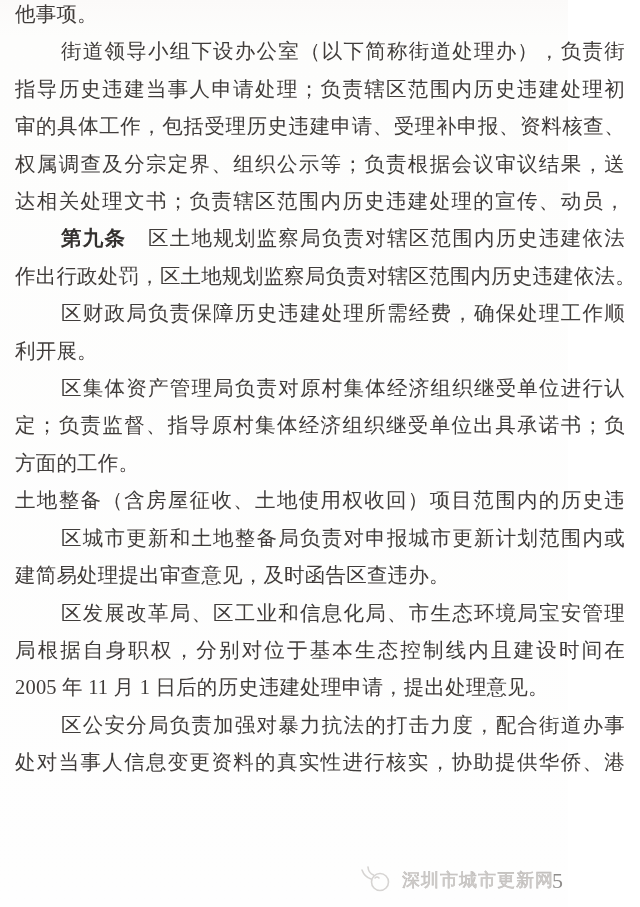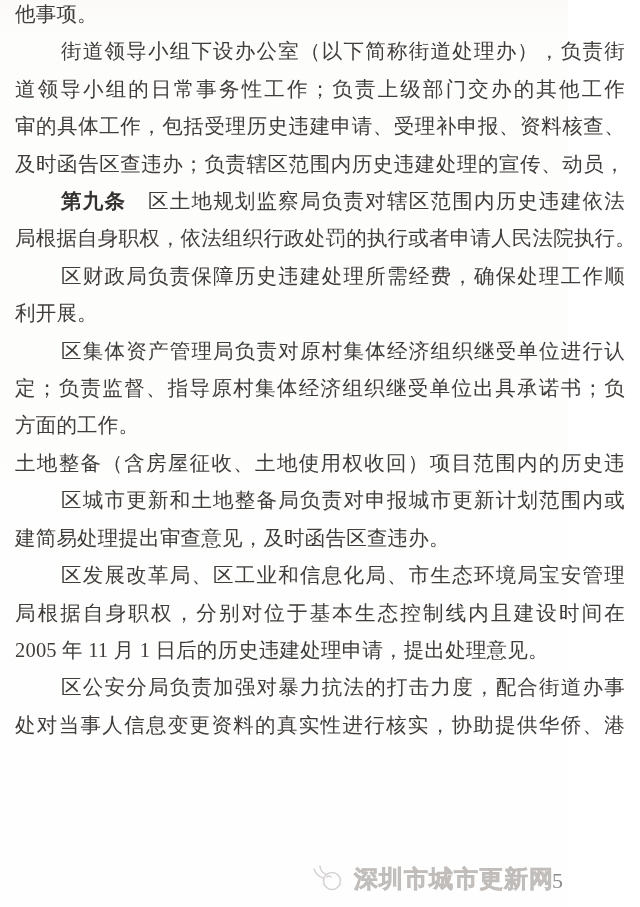--- a/index.html
+++ b/index.html
@@ -48,41 +48,42 @@
   }
   .watermark {
     position: absolute;
     right: 14px; bottom: 12px;
     display: flex;
     align-items: center;
     gap: 7px;
   }
   .watermark .wm-text {
     font-family: "Liberation Sans", "DejaVu Sans", sans-serif;
-    font-size: 24px;
+    font-size: 18px;
     letter-spacing: 1px;
     color: #d3d0ce;
     -webkit-text-stroke: 0.6px #bfbcba;
-    font-weight: 700;
+    font-weight: 400;
   }
   .wm-logo { opacity: 0.75; }
 </style>
 </head>
 <body>
 
 <div class="page">
 
   <div class="doc-text">
       <div class="line end"><span>他事项。</span></div>
       <div class="line indent"><span>街道领导小组下设办公室（以下简称街道处理办），负责街</span></div>
-      <div class="line"><span>道领导小组的日常事务性工作；负责上级部门交办的其他工作</span></div>
+      <div class="line"><span>指导历史违建当事人申请处理；负责辖区范围内历史违建处理初</span></div>
       <div class="line"><span>审的具体工作，包括受理历史违建申请、受理补申报、资料核查、</span></div>
-      <div class="line"><span>及时函告区查违办；负责辖区范围内历史违建处理的宣传、动员，</span></div>
+      <div class="line"><span>权属调查及分宗定界、组织公示等；负责根据会议审议结果，送</span></div>
+      <div class="line"><span>达相关处理文书；负责辖区范围内历史违建处理的宣传、动员，</span></div>
       <div class="line indent"><span class="bold">第九条</span><span>　区土地规划监察局负责对辖区范围内历史违建依法</span></div>
-      <div class="line end"><span>局根据自身职权，依法组织行政处罚的执行或者申请人民法院执行。</span></div>
+      <div class="line end"><span>作出行政处罚，区土地规划监察局负责对辖区范围内历史违建依法。</span></div>
       <div class="line indent"><span>区财政局负责保障历史违建处理所需经费，确保处理工作顺</span></div>
       <div class="line end"><span>利开展。</span></div>
       <div class="line indent"><span>区集体资产管理局负责对原村集体经济组织继受单位进行认</span></div>
       <div class="line"><span>定；负责监督、指导原村集体经济组织继受单位出具承诺书；负</span></div>
       <div class="line end"><span>方面的工作。</span></div>
       <div class="line"><span>土地整备（含房屋征收、土地使用权收回）项目范围内的历史违</span></div>
       <div class="line indent"><span>区城市更新和土地整备局负责对申报城市更新计划范围内或</span></div>
       <div class="line end"><span>建简易处理提出审查意见，及时函告区查违办。</span></div>
       <div class="line indent"><span>区发展改革局、区工业和信息化局、市生态环境局宝安管理</span></div>
       <div class="line"><span>局根据自身职权，分别对位于基本生态控制线内且建设时间在</span></div>

